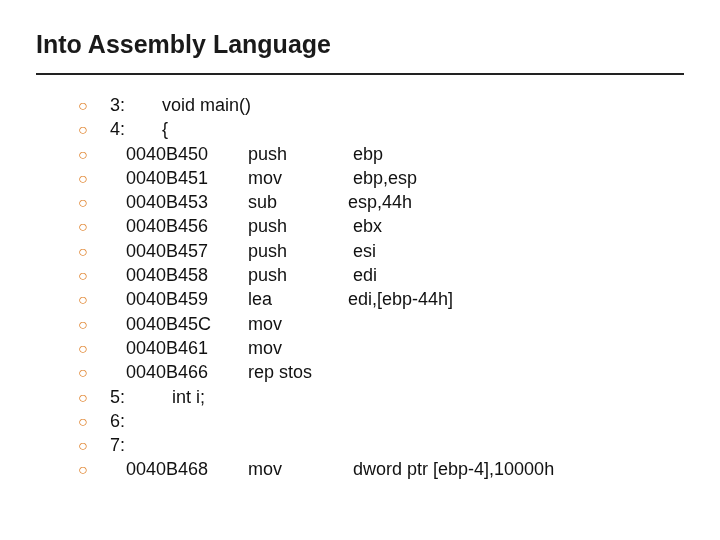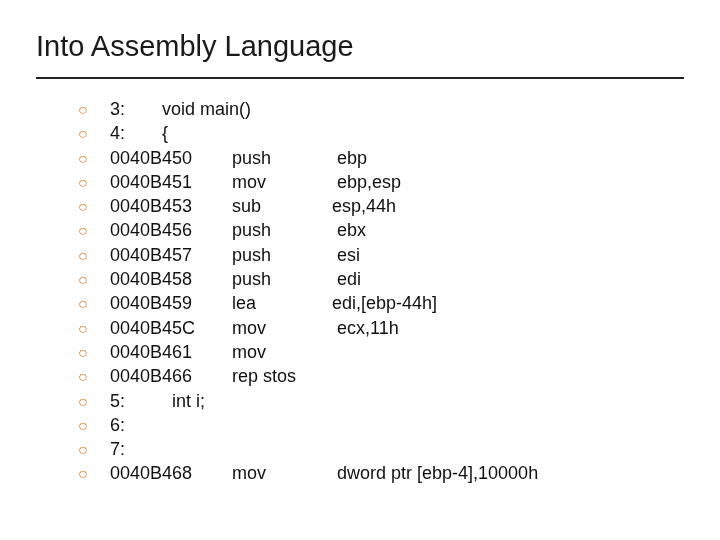--- a/index.html
+++ b/index.html
@@ -12,23 +12,23 @@
     overflow: hidden;
   }
   .slide {
     box-sizing: border-box;
     width: 720px;
     height: 540px;
     padding: 30px 36px 30px 36px;
     position: relative;
   }
   .title {
-    font-size: 29px;
+    font-size: 25px;
     color: #1a1a1a;
-    font-weight: 400;
+    font-weight: 700;
     margin: 0 0 6px 0;
     padding-bottom: 8px;
   }
   .rule {
     border: none;
     border-top: 2px solid #222;
     margin: 0 0 18px 0;
   }
   .content {
     padding-left: 42px;
@@ -45,20 +45,21 @@
   .bullet {
     color: #e0842f;
     font-size: 16px;
     width: 32px;
     flex: 0 0 32px;
     text-align: left;
   }
   .c-addr {
     display: inline-block;
     width: 122px;
+    margin-left: 16px;
   }
   .c-src-num {
     display: inline-block;
     width: 32px;
   }
   .c-inst {
     display: inline-block;
     width: 100px;
   }
   .c-op {
@@ -77,21 +78,21 @@
   <div class="content" id="content">
       <div class="line"><span class="bullet">○</span><span class="c-src-num">3:</span><span class="src-indent"></span><span>void main()</span></div>
       <div class="line"><span class="bullet">○</span><span class="c-src-num">4:</span><span class="src-indent"></span><span>{</span></div>
       <div class="line"><span class="bullet">○</span><span class="c-addr">0040B450</span><span class="c-inst">push</span><span class="c-op"> ebp</span></div>
       <div class="line"><span class="bullet">○</span><span class="c-addr">0040B451</span><span class="c-inst">mov</span><span class="c-op"> ebp,esp</span></div>
       <div class="line"><span class="bullet">○</span><span class="c-addr">0040B453</span><span class="c-inst">sub</span><span class="c-op">esp,44h</span></div>
       <div class="line"><span class="bullet">○</span><span class="c-addr">0040B456</span><span class="c-inst">push</span><span class="c-op"> ebx</span></div>
       <div class="line"><span class="bullet">○</span><span class="c-addr">0040B457</span><span class="c-inst">push</span><span class="c-op"> esi</span></div>
       <div class="line"><span class="bullet">○</span><span class="c-addr">0040B458</span><span class="c-inst">push</span><span class="c-op"> edi</span></div>
       <div class="line"><span class="bullet">○</span><span class="c-addr">0040B459</span><span class="c-inst">lea</span><span class="c-op">edi,[ebp-44h]</span></div>
-      <div class="line"><span class="bullet">○</span><span class="c-addr">0040B45C</span><span class="c-inst">mov</span><span class="c-op"> ecx,11h</span></div>
+      <div class="line"><span class="bullet">○</span><span class="c-addr">0040B45C</span><span class="c-inst">mov</span></div>
       <div class="line"><span class="bullet">○</span><span class="c-addr">0040B461</span><span class="c-inst">mov</span></div>
       <div class="line"><span class="bullet">○</span><span class="c-addr">0040B466</span><span class="c-inst">rep stos</span></div>
       <div class="line"><span class="bullet">○</span><span class="c-src-num">5:</span><span>      </span><span>int i;</span></div>
       <div class="line"><span class="bullet">○</span><span class="c-src-num">6:</span><span class="src-indent"></span><span></span></div>
       <div class="line"><span class="bullet">○</span><span class="c-src-num">7:</span><span>      </span></div>
       <div class="line"><span class="bullet">○</span><span class="c-addr">0040B468</span><span class="c-inst">mov</span><span class="c-op"> dword ptr [ebp-4],10000h</span></div>
     </div>
 </div>
 
 </body></html>

